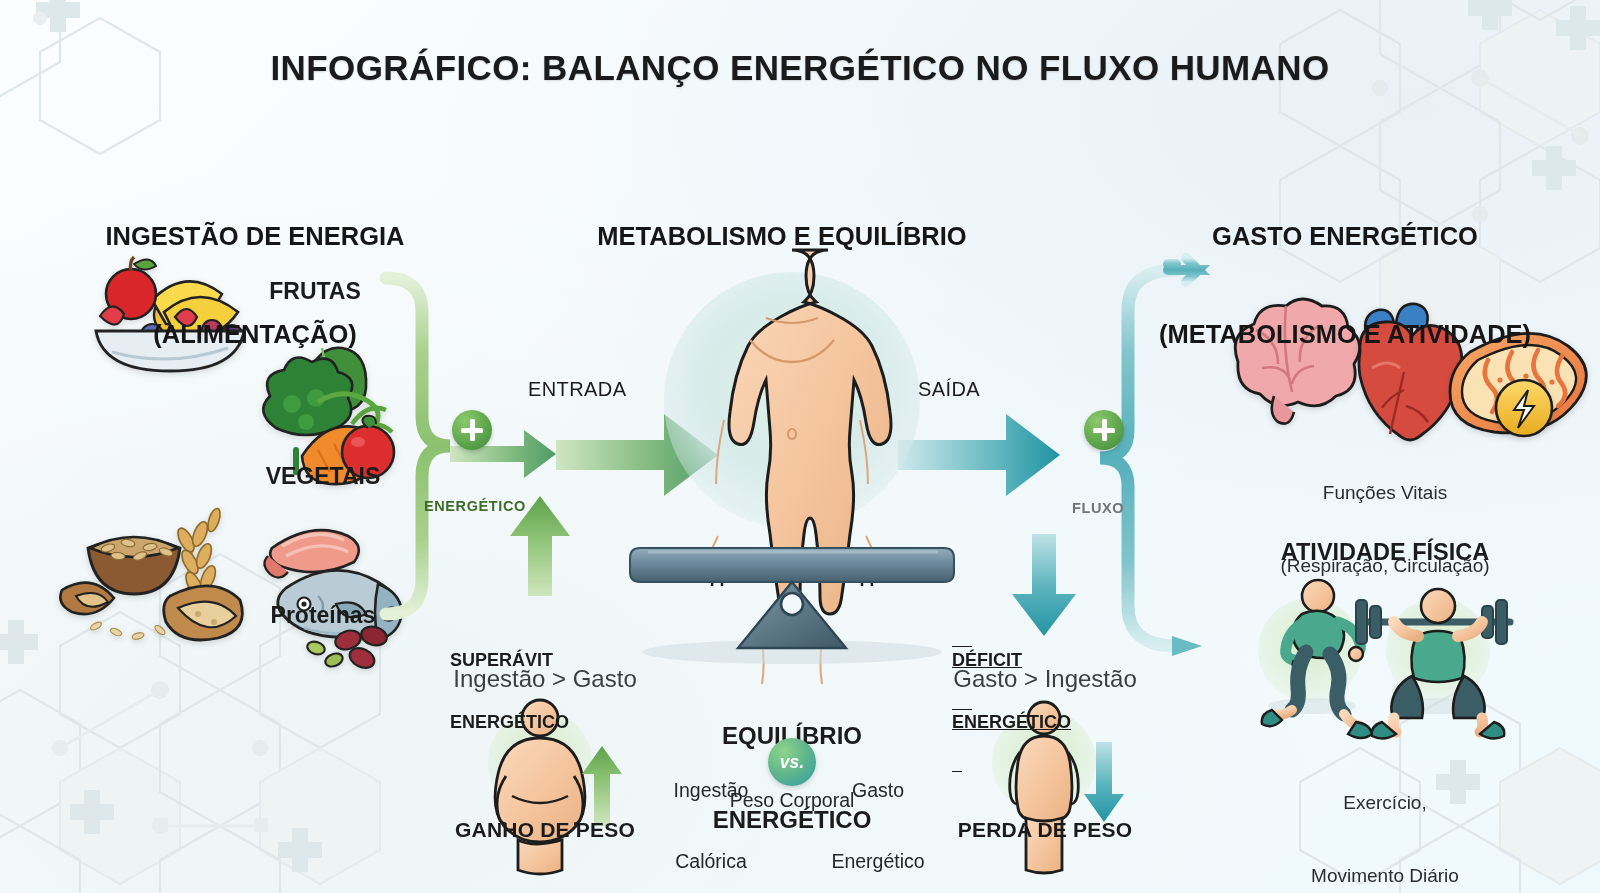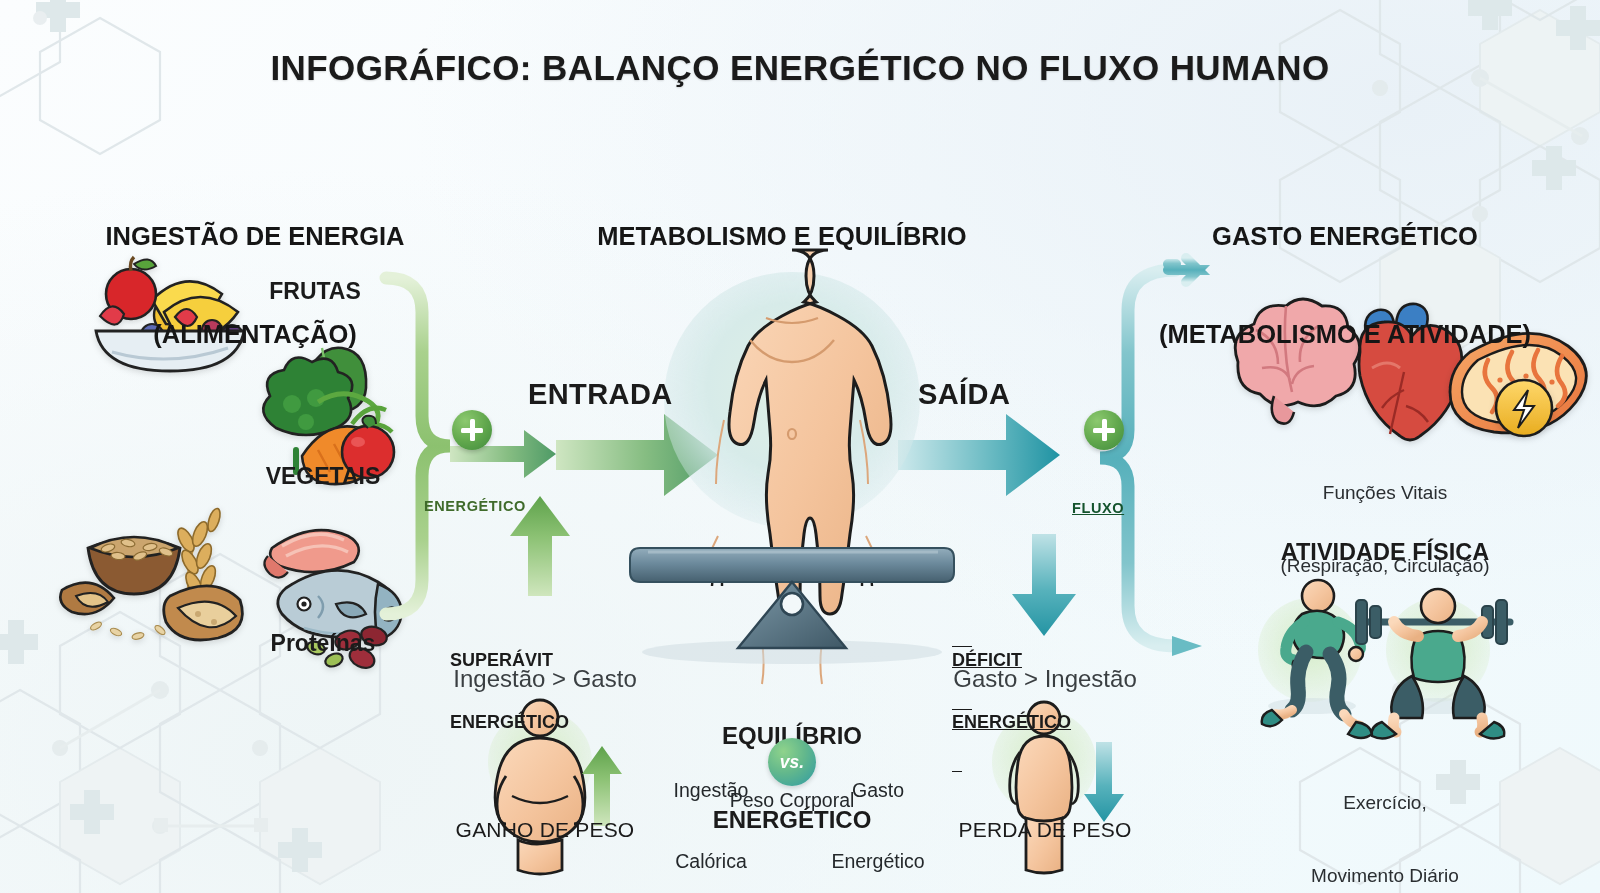--- a/index.html
+++ b/index.html
@@ -20,27 +20,27 @@
   .title {
     font-size: 35px; font-weight: bold; letter-spacing: .4px;
     text-align: center; width: 100%; left: 0; top: 48px;
     text-shadow: 0 1px 2px rgba(0,0,0,.14);
   }
   .colhead {
     font-size: 25.5px; font-weight: bold; text-align: center;
     line-height: 1.28; color: #161616;
   }
   .foodlabel { font-size: 23px; font-weight: bold; text-align: center; line-height: 1.14; }
-  .flowlabel { font-size: 29px; font-weight: bold; letter-spacing: .4px; }
+  .flowlabel { font-size: 20px; font-weight: normal; letter-spacing: .4px; }
   .minicap { font-size: 14.5px; font-weight: bold; letter-spacing: .6px; }
   .benef { color: #3f6b2b; }
-  .fluxo { color: #14532d; text-decoration: underline; }
+  .fluxo { color: #737373; }
   .statehead { font-size: 18px; font-weight: bold; text-align: left; line-height: 1.16; }
   .statesub { font-size: 24px; text-align: center; color: #3a3f42; }
-  .statefoot { font-size: 21px; font-weight: normal; text-align: center; letter-spacing: .2px; }
+  .statefoot { font-size: 21px; font-weight: bold; text-align: center; letter-spacing: .2px; }
   .eqhead { font-size: 24px; font-weight: bold; text-align: center; line-height: 1.17; }
   .eqcol { font-size: 19.5px; text-align: center; color: #24282b; line-height: 1.22; }
   .eqfoot { font-size: 19.5px; text-align: center; color: #24282b; }
   .rsechead { font-size: 23.5px; font-weight: bold; text-align: center; line-height: 1.2; }
   .rsecsub { font-size: 19px; text-align: center; color: #2a2e31; line-height: 1.28; }
   .vsbadge {
     position: absolute; width: 48px; height: 48px; border-radius: 50%;
     background: radial-gradient(circle at 32% 28%, #8fd38b 0%, #63b88c 45%, #2e9aa4 100%);
     color: #fff; font-size: 17.5px; font-weight: bold; font-style: italic;
     display: flex; align-items: center; justify-content: center;
@@ -470,21 +470,21 @@
     <div>METABOLISMO E EQUILÍBRIO</div>
   </div>
 
   <div class="txt colhead" style="left:1110px; top:155px; width:470px;">
     <div>GASTO ENERGÉTICO</div>
     <div>(METABOLISMO E ATIVIDADE)</div>
   </div>
 
   <div class="txt foodlabel" style="left:250px; top:278px; width:130px;">FRUTAS</div>
   <div class="txt foodlabel" style="left:258px; top:463px; width:130px;text-align:center;">VEGETAIS</div>
-  <div class="txt foodlabel" style="left:258px; top:630px; width:130px;text-align:center;">Proteínas</div>
+  <div class="txt foodlabel" style="left:258px; top:602px; width:130px;text-align:center;">Proteínas</div>
 
   <div class="plusbadge" style="left:452px; top:410px;"></div>
   <div class="txt minicap benef" style="left:424px; top:498px;">ENERGÉTICO</div>
 
   <div class="plusbadge" style="left:1084px; top:410px;"></div>
   <div class="txt minicap fluxo" style="left:1072px; top:500px;">FLUXO</div>
 
   <div class="txt flowlabel" style="left:528px; top:378px;">ENTRADA</div>
   <div class="txt flowlabel" style="left:918px; top:378px;">SAÍDA</div>
 

